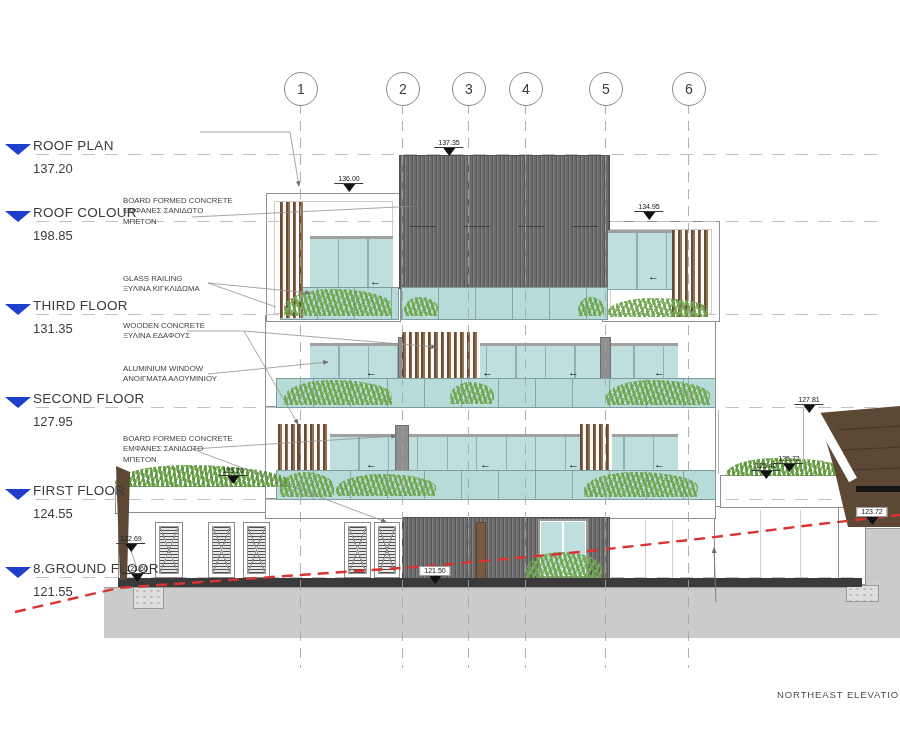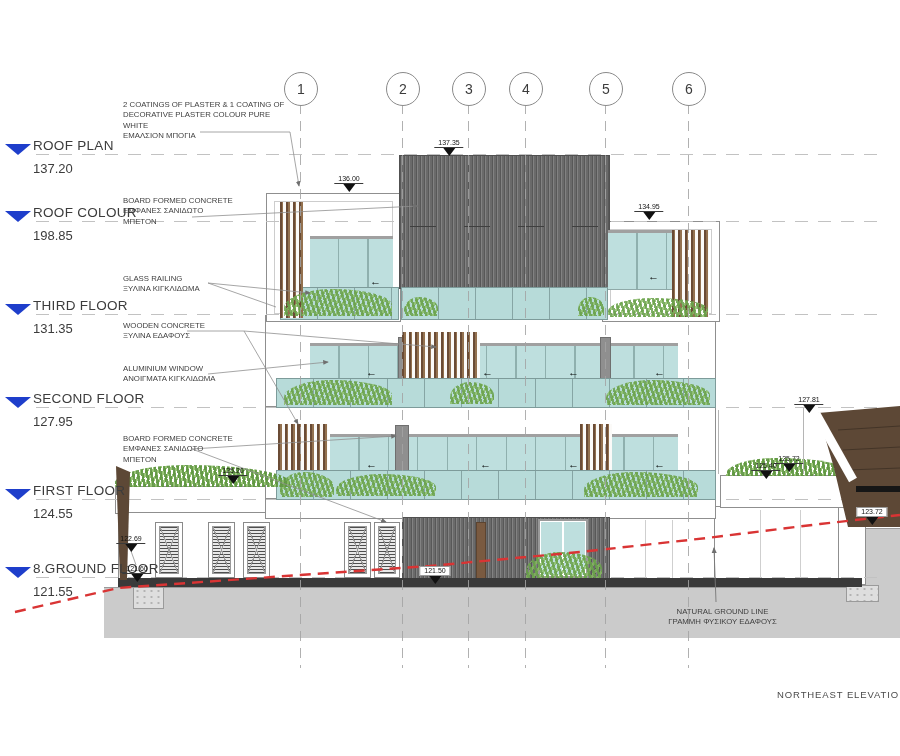--- a/index.html
+++ b/index.html
@@ -254,52 +254,42 @@
     <div class="abs z7 lvl-tri" style="left:5px;top:489px"></div>
     <div class="abs z7 lvl-name" style="left:33px;top:483px">FIRST FLOOR</div>
     <div class="abs z7 lvl-val" style="left:33px;top:506px">124.55</div>
   </div>
   <div>
     <div class="abs z7 lvl-tri" style="left:5px;top:567px"></div>
     <div class="abs z7 lvl-name" style="left:33px;top:561px">8.GROUND FLOOR</div>
     <div class="abs z7 lvl-val" style="left:33px;top:584px">121.55</div>
   </div>
 
-  <div class="abs z7 ann" style="left:123px;top:100px">
-    <div>2 COATINGS OF PLASTER &amp; 1 COATING OF</div>
-    <div>DECORATIVE PLASTER COLOUR PURE</div>
-    <div>WHITE</div>
-    <div>ΕΜΑΛΣΙΟΝ ΜΠΟΓΙΑ</div>
-  </div>
   <div class="abs z7 ann" style="left:123px;top:196px">
     <div>BOARD FORMED CONCRETE</div>
     <div>ΕΜΦΑΝΕΣ ΣΑΝΙΔΩΤΟ</div>
     <div>ΜΠΕΤΟΝ</div>
   </div>
   <div class="abs z7 ann" style="left:123px;top:274px">
     <div>GLASS RAILING</div>
     <div>ΞΥΛΙΝΑ ΚΙΓΚΛΙΔΩΜΑ</div>
   </div>
   <div class="abs z7 ann" style="left:123px;top:321px">
     <div>WOODEN CONCRETE</div>
     <div>ΞΥΛΙΝΑ ΕΔΑΦΟΥΣ</div>
   </div>
   <div class="abs z7 ann" style="left:123px;top:364px">
     <div>ALUMINIUM WINDOW</div>
-    <div>ΑΝΟΙΓΜΑΤΑ ΚΙΓΚΛΙΔΩΜΑ</div>
+    <div>ΑΝΟΙΓΜΑΤΑ ΑΛΟΥΜΙΝΙΟΥ</div>
   </div>
   <div class="abs z7 ann" style="left:123px;top:434px">
     <div>BOARD FORMED CONCRETE</div>
     <div>ΕΜΦΑΝΕΣ ΣΑΝΙΔΩΤΟ</div>
     <div>ΜΠΕΤΟΝ</div>
   </div>
-  <div class="abs z7 ann ann-c" style="left:640px;top:607px;width:165px">
-    <div>NATURAL GROUND LINE</div>
-    <div>ΓΡΑΜΜΗ ΦΥΣΙΚΟΥ ΕΔΑΦΟΥΣ</div>
-  </div>
 
   <div class="abs z7 spot" style="left:449px;top:139px">
     <div class="spot-label">137.35</div>
     <div class="spot-tri"></div>
   </div>
   <div class="abs z7 spot" style="left:349px;top:175px">
     <div class="spot-label">136.00</div>
     <div class="spot-tri"></div>
   </div>
   <div class="abs z7 spot" style="left:649px;top:203px">

